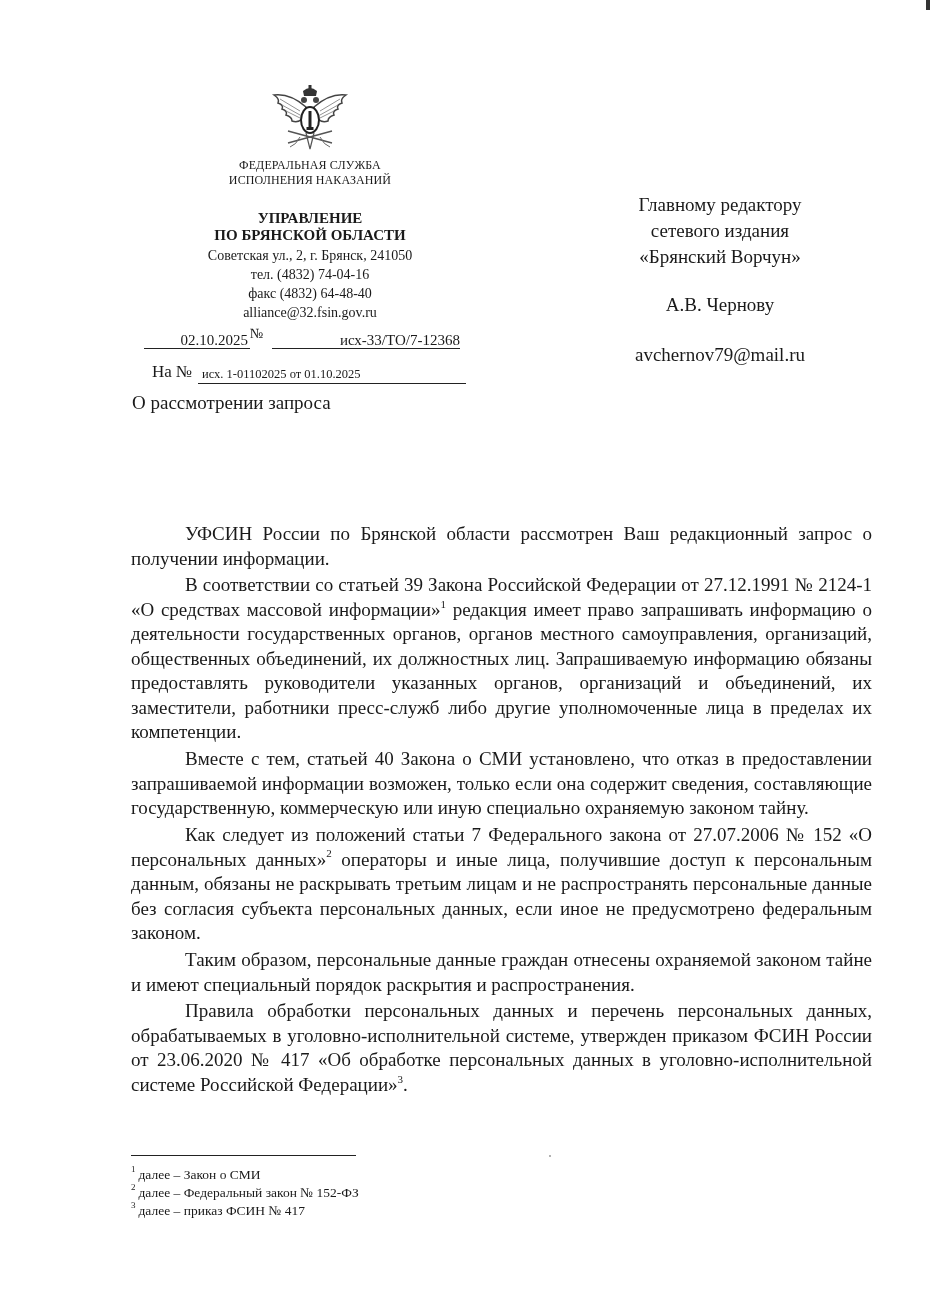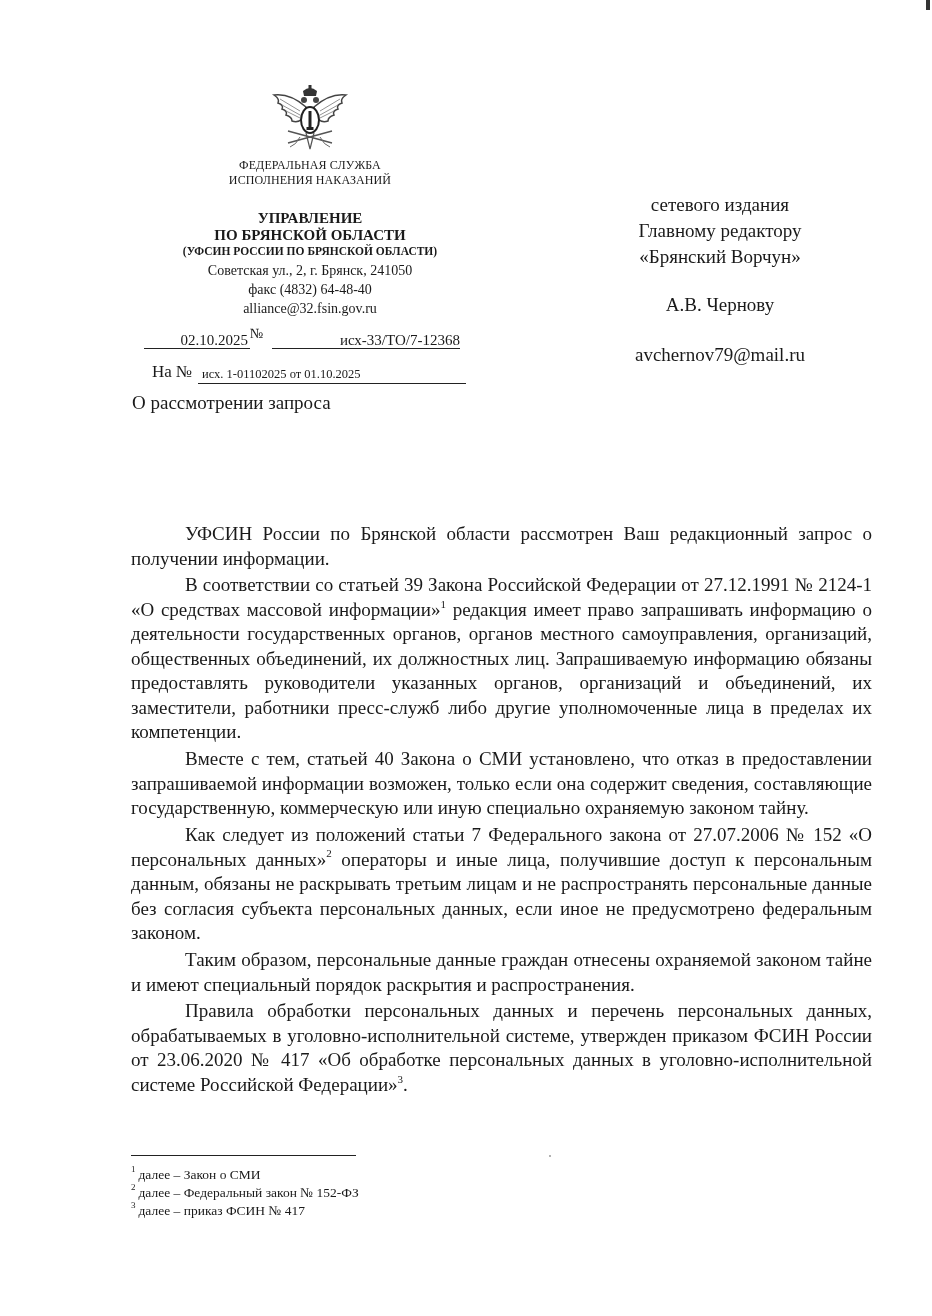--- a/index.html
+++ b/index.html
@@ -88,41 +88,41 @@
   <path d="M30 52 Q26 60 20 62 M50 52 Q54 60 60 62" stroke="#666" stroke-width="1" fill="none"></path>
 
   <path d="M36 48 L40 64 L44 48" fill="none" stroke="#555" stroke-width="1.2"></path>
 </svg>
 
 <div class="org-block">
   <div class="org-service">ФЕДЕРАЛЬНАЯ СЛУЖБА</div>
   <div class="org-service">ИСПОЛНЕНИЯ НАКАЗАНИЙ</div>
   <div class="org-dept">УПРАВЛЕНИЕ</div>
   <div class="org-dept" style="margin-top:0">ПО БРЯНСКОЙ ОБЛАСТИ</div>
-  <div class="org-abbr">(УФСИН РОССИИ ПО БРЯНСКОЙ ОБЛАСТИ)</div>
   <div class="org-contacts">
     <div>Советская ул., 2, г. Брянск, 241050</div>
+    <div>тел. (4832) 74-04-16</div>
     <div>факс (4832) 64-48-40</div>
     <div>alliance@32.fsin.gov.ru</div>
   </div>
 </div>
 
 <div class="reg-line reg-num-row">
   <span class="u reg-date">02.10.2025</span>
   <span class="reg-no-sign">№</span>
   <span class="u reg-outnum">исх-33/ТО/7-12368</span>
 </div>
 <div class="reg-line reply-row">
   <span class="reply-prefix">На №</span>
   <span class="reply-ref">исх. 1-01102025 от 01.10.2025</span>
 </div>
 
 <div class="recipient">
+  <div>Главному редактору</div>
   <div>сетевого издания</div>
-  <div>Главному редактору</div>
   <div>«Брянский Ворчун»</div>
   <div class="gap"></div>
   <div>А.В. Чернову</div>
   <div class="gap2"></div>
   <div>avchernov79@mail.ru</div>
 </div>
 
 <div class="subject">О рассмотрении запроса</div>
 
 <div class="body-text">

